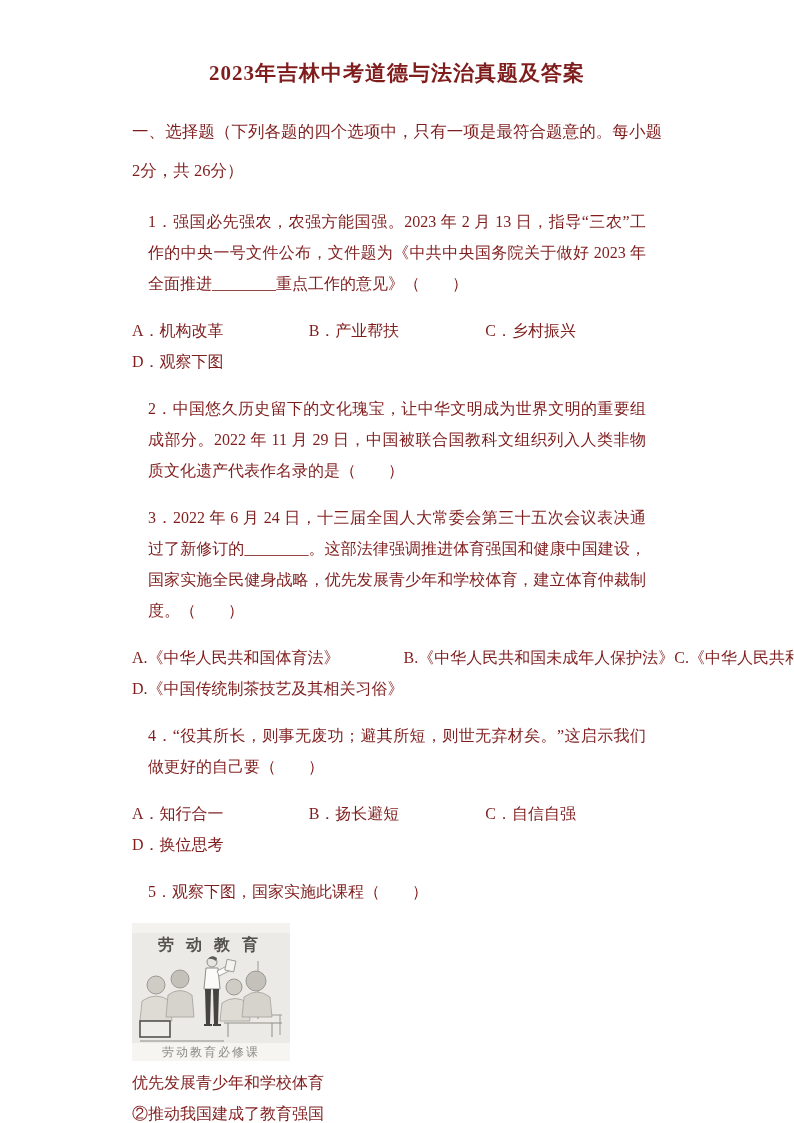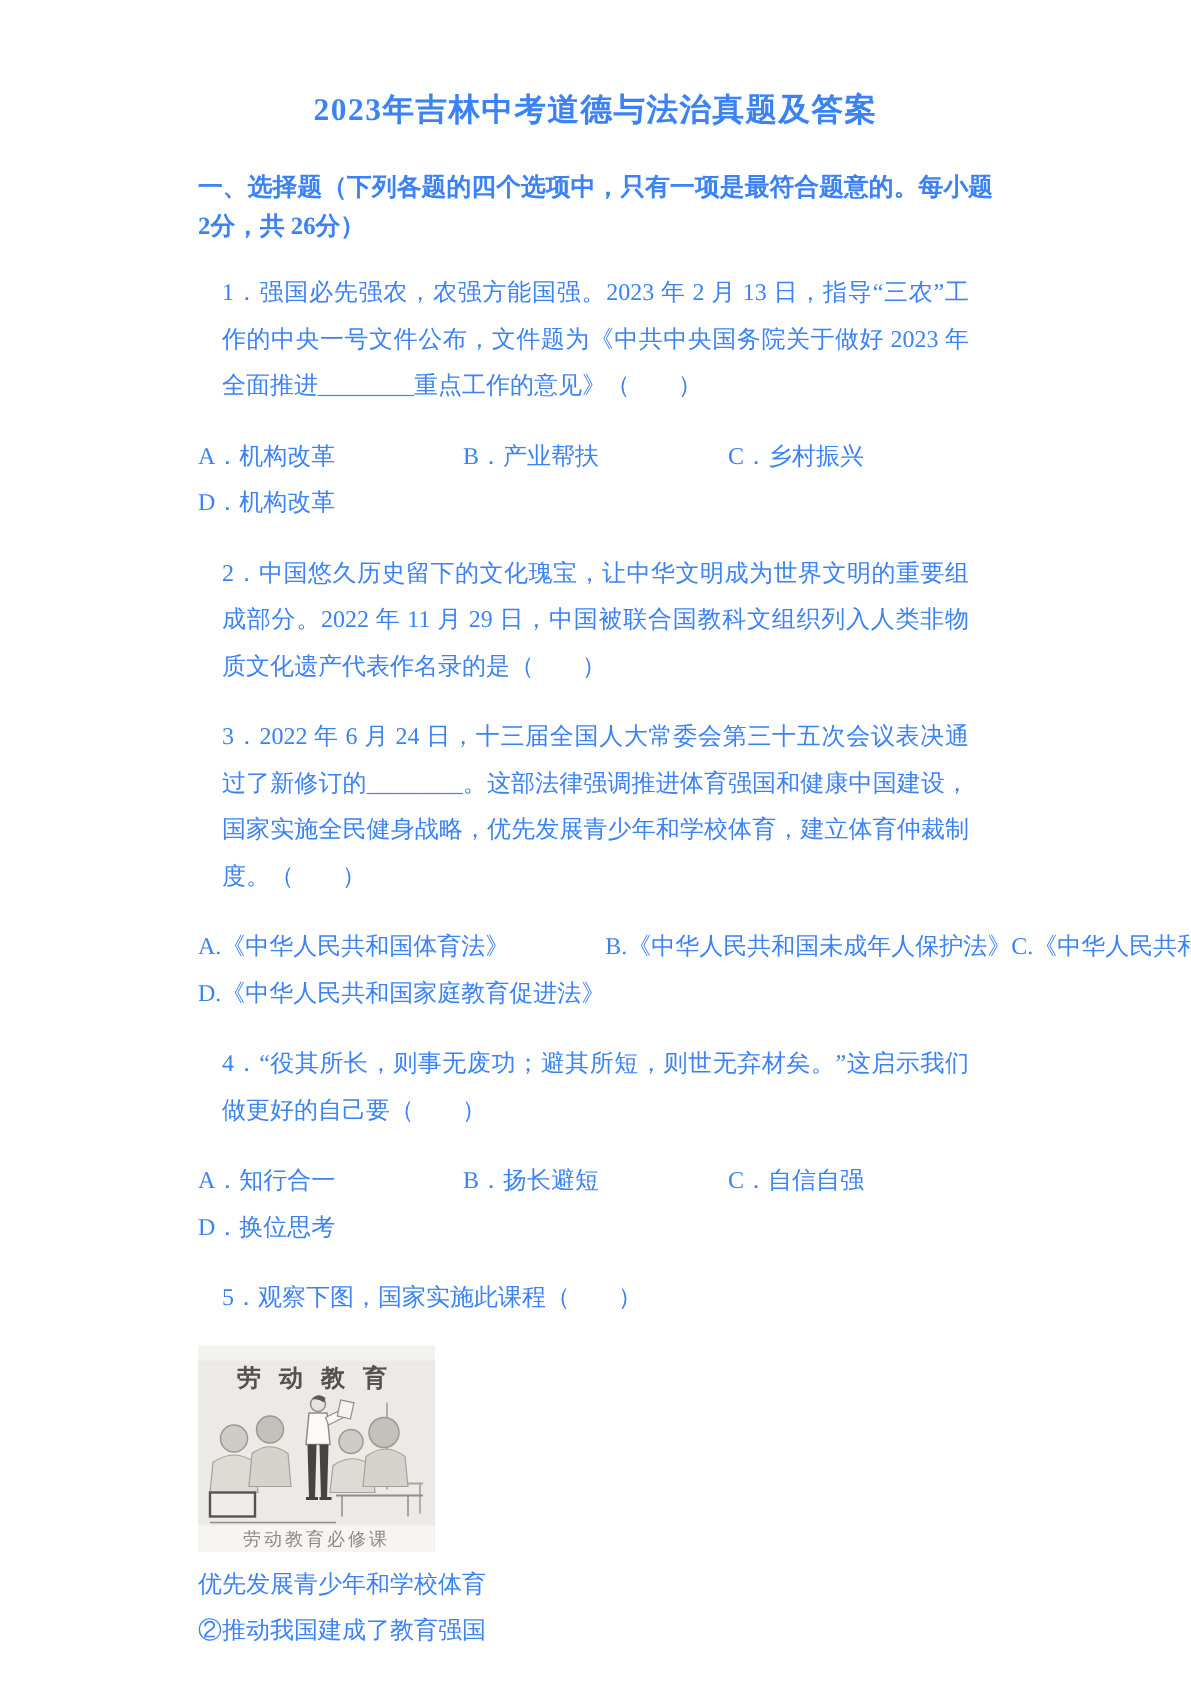--- a/index.html
+++ b/index.html
@@ -9,35 +9,35 @@
   }
   .page {
     position: relative;
     width: 794px;
     height: 1123px;
     margin: 0 auto;
     background: #ffffff;
     box-sizing: border-box;
     padding: 56px 132px 0 132px;
     font-family: "Liberation Serif", "DejaVu Serif", serif;
-    color: #3b82f6;
+    color: #7f1d1d;
     overflow: hidden;
   }
   .doc-title {
     font-size: 21px;
     font-weight: bold;
     text-align: center;
     line-height: 34px;
     margin: 0 0 22px 0;
     letter-spacing: 1px;
   }
   .section-heading {
     font-size: 16.5px;
-    font-weight: bold;
-    line-height: 26px;
+    font-weight: normal;
+    line-height: 39px;
     margin: 0;
     text-align: justify;
   }
   .qtext {
     font-size: 16px;
     line-height: 31px;
     margin: 16px;
     text-align: justify;
   }
   .opts {
@@ -77,35 +77,35 @@
   <h1 class="doc-title">2023年吉林中考道德与法治真题及答案</h1>
 
   <p class="section-heading">一、选择题（下列各题的四个选项中，只有一项是最符合题意的。每小题 2分，共 26分）</p>
 
   <section>
     <p class="qtext">1．强国必先强农，农强方能国强。2023 年 2 月 13 日，指导“三农”工作的中央一号文件公布，文件题为《中共中央国务院关于做好 2023 年全面推进________重点工作的意见》（　　）</p>
     <div class="opts opts-two-col">
       <span class="opt">A．机构改革</span>
       <span class="opt">B．产业帮扶</span>
       <span class="opt">C．乡村振兴</span>
-      <span class="opt">D．机构改革</span>
+      <span class="opt">D．观察下图</span>
     </div>
   </section>
 
   <section>
     <p class="qtext">2．中国悠久历史留下的文化瑰宝，让中华文明成为世界文明的重要组成部分。2022 年 11 月 29 日，中国被联合国教科文组织列入人类非物质文化遗产代表作名录的是（　　）</p>
   </section>
 
   <section>
     <p class="qtext">3．2022 年 6 月 24 日，十三届全国人大常委会第三十五次会议表决通过了新修订的________。这部法律强调推进体育强国和健康中国建设，国家实施全民健身战略，优先发展青少年和学校体育，建立体育仲裁制度。（　　）</p>
     <div class="opts opts-two-col">
       <span class="opt">A.《中华人民共和国体育法》</span>
       <span class="opt">B.《中华人民共和国未成年人保护法》</span>
       <span class="opt">C.《中华人民共和国仲裁法》</span>
-      <span class="opt">D.《中华人民共和国家庭教育促进法》</span>
+      <span class="opt">D.《中国传统制茶技艺及其相关习俗》</span>
     </div>
   </section>
 
   <section>
     <p class="qtext">4．“役其所长，则事无废功；避其所短，则世无弃材矣。”这启示我们做更好的自己要（　　）</p>
     <div class="opts opts-two-col">
       <span class="opt">A．知行合一</span>
       <span class="opt">B．扬长避短</span>
       <span class="opt">C．自信自强</span>
       <span class="opt">D．换位思考</span>

